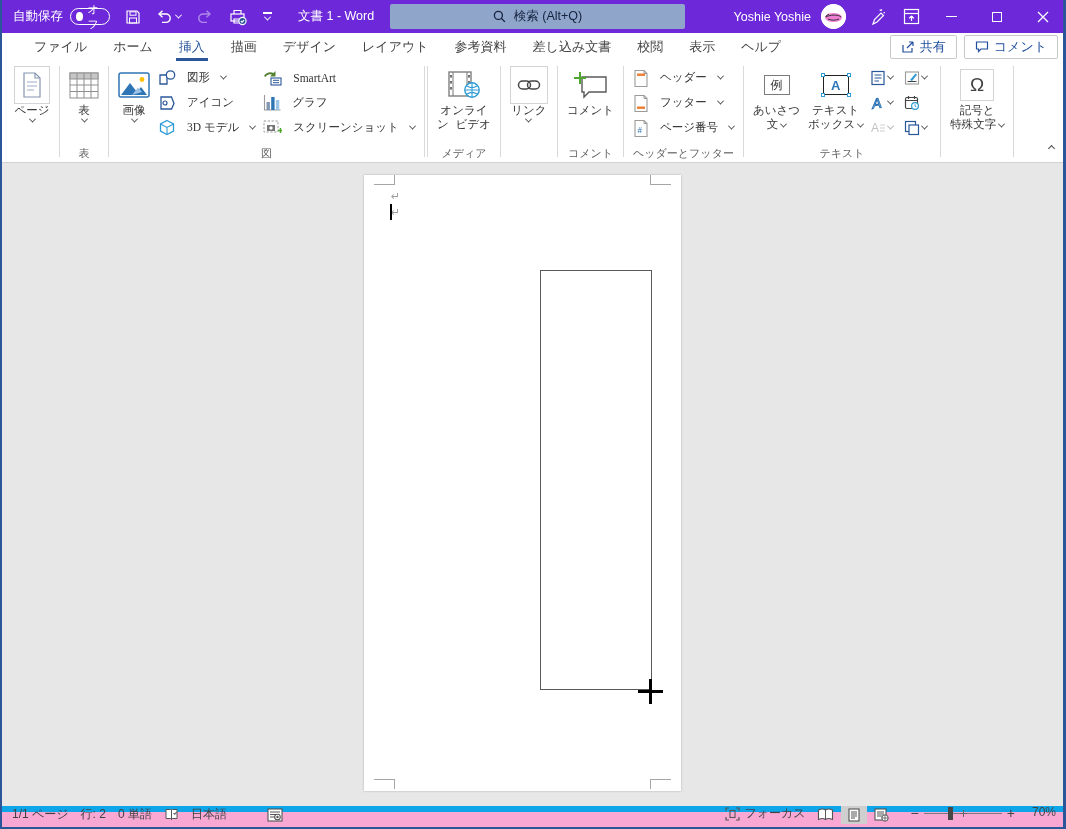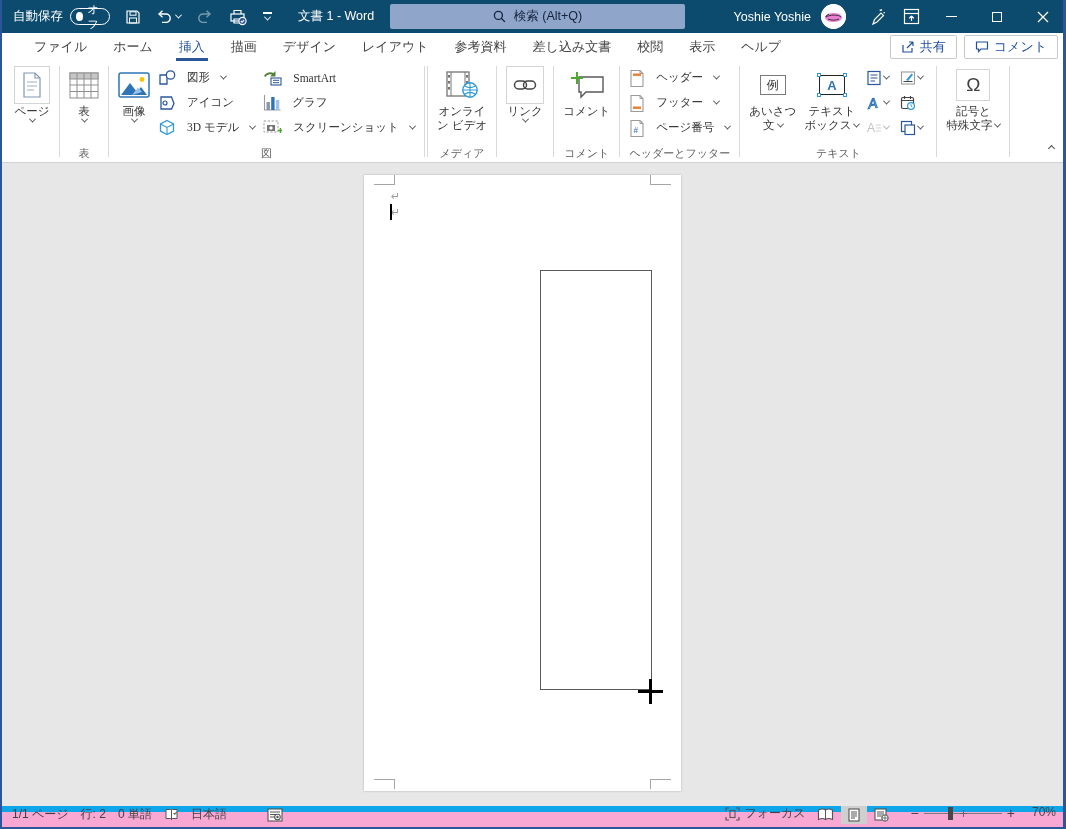--- a/index.html
+++ b/index.html
@@ -6,21 +6,21 @@
   html,body { width:1066px; height:829px; overflow:hidden; }
   body { font-family:"Liberation Sans","DejaVu Sans",sans-serif; font-size:12px; color:#333; }
   .app { position:relative; width:1066px; height:829px; display:flex; flex-direction:column; background:#fff; }
   
   .wborder { position:absolute; background:#2b579a; z-index:50; pointer-events:none; }
   .wb-l { left:0; top:0; bottom:0; width:2px; }
   .wb-r { right:0; top:0; bottom:0; width:3px; }
   .wb-b { left:0; right:0; bottom:0; height:2px; }
 
   
-  .titlebar { height:33px; background:#0c4a6e; color:#fff; display:flex; position:relative; flex:0 0 auto; }
+  .titlebar { height:33px; background:#6d28d9; color:#fff; display:flex; position:relative; flex:0 0 auto; }
   .tb-left { display:flex; align-items:center; padding-left:13px; gap:0; }
   .autosave-label { font-size:12.5px; }
   .toggle { margin-left:7px; width:40px; height:17px; border:1px solid #fff; border-radius:9px; display:flex; align-items:center; padding:0 5px; gap:5px; cursor:pointer; }
   .toggle .knob { width:9px; height:9px; background:#fff; border-radius:50%; }
   .toggle .tlabel { font-size:11px; }
   .tb-ic { margin-left:15px; display:flex; align-items:center; gap:3px; cursor:pointer; }
   .dim { opacity:.45; }
   .doc-title { margin-left:26px; font-size:12.5px; white-space:nowrap; }
   .searchbox { position:absolute; left:390px; top:4px; width:295px; height:25px; background:#8fa5c9; border-radius:2px; display:flex; align-items:center; justify-content:center; gap:8px; color:#15233f; font-size:12.5px; cursor:text; }
   .tb-right { position:absolute; right:0; top:0; height:33px; display:flex; align-items:center; }
@@ -42,21 +42,21 @@
   .pillbtn { height:24px; border:1px solid #c9c9c9; border-radius:2px; background:#fff; color:#1f4e9d; font-size:13px; display:flex; align-items:center; gap:5px; padding:0 10px; cursor:pointer; }
 
   
   .ribbon { height:102px; background:#fff; border-bottom:1px solid #d2d2d2; display:flex; align-items:stretch; padding:2px 0 0 6px; position:relative; flex:0 0 auto; }
   .rgroup { display:flex; flex-direction:column; padding:0 4px; }
   .rg-body { flex:1; display:flex; align-items:flex-start; }
   .glabel { height:17px; display:flex; align-items:center; justify-content:center; font-size:11px; color:#5d5d5d; }
   .sep { width:1px; background:#d9d9d9; margin:3px 1px 5px 1px; }
   .bbtn { display:flex; flex-direction:column; align-items:center; padding:3px 4px 0 4px; cursor:pointer; border-radius:2px; }
   .bbtn .icbox { height:38px; display:flex; align-items:center; justify-content:center; }
-  .bbl { font-size:11.5px; color:#333; line-height:14px; display:flex; align-items:center; gap:3px; white-space:nowrap; }
+  .bbl { font-size:11.5px; color:#333; line-height:14px; display:flex; align-items:center; gap:3px; white-space:nowrap;font-family:Liberation Mono, monospace; }
   .framed { border:1px solid #d4d4d4; background:#fff; display:flex; align-items:center; justify-content:center; }
   .scol { display:flex; flex-direction:column; justify-content:flex-start; padding-top:2px; }
   .srow { height:25px; display:flex; align-items:center; gap:11px; padding:0 4px; font-size:11.5px; color:#333; cursor:pointer; white-space:nowrap; border-radius:2px;font-family:Liberation Serif, serif; }
   .minigrid { display:grid; grid-template-columns:34px 34px; grid-auto-rows:25px; padding-top:2px; }
   .minibtn { display:flex; align-items:center; gap:2px; padding-left:3px; cursor:pointer; border-radius:2px; }
   .collapse-chev { position:absolute; right:12px; bottom:8px; cursor:pointer; }
 
   .exbox { width:26px; height:20px; border:1px solid #7b7b7b; color:#333; font-size:12px; display:flex; align-items:center; justify-content:center; background:#fff; }
   .tbox { width:26px; height:20px; border:1.4px solid #222; color:#2e75b6; font-size:13px; font-weight:bold; display:flex; align-items:center; justify-content:center; background:#fff; position:relative; }
   .tbox i { position:absolute; width:4px; height:4px; background:#fff; border:1px solid #2e9bd6; }

